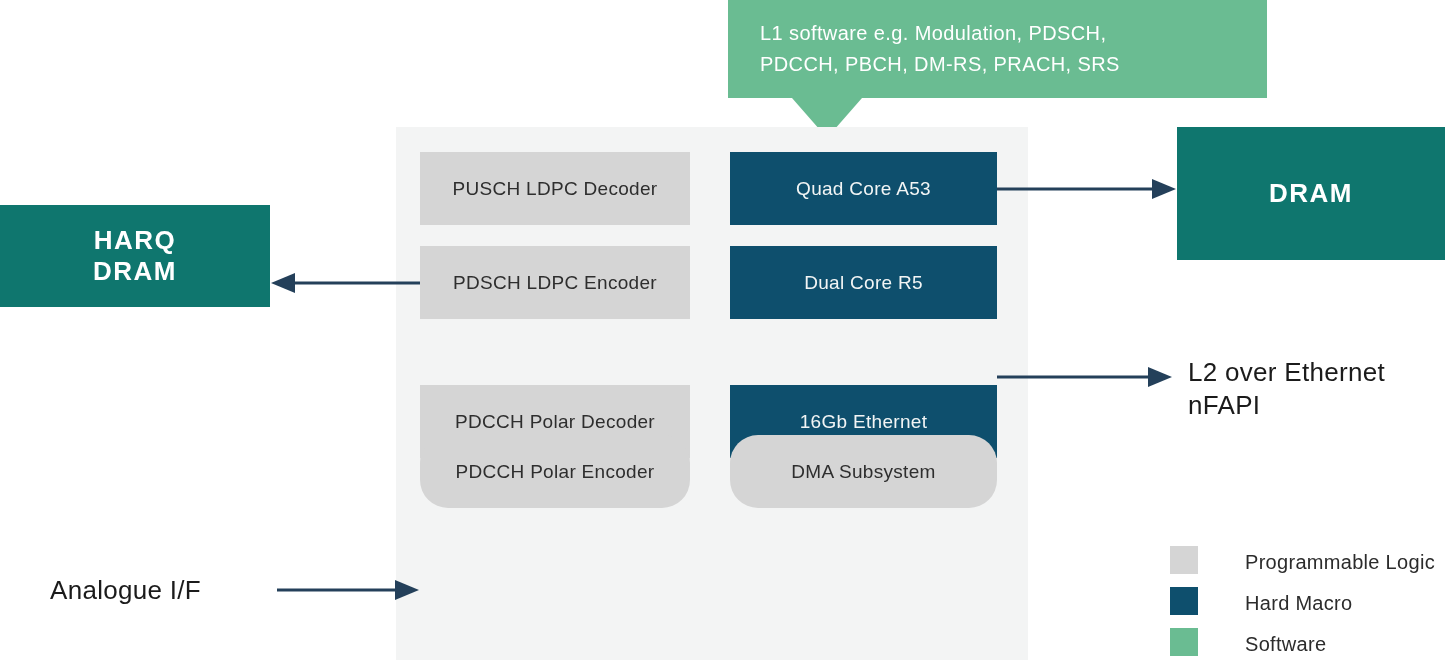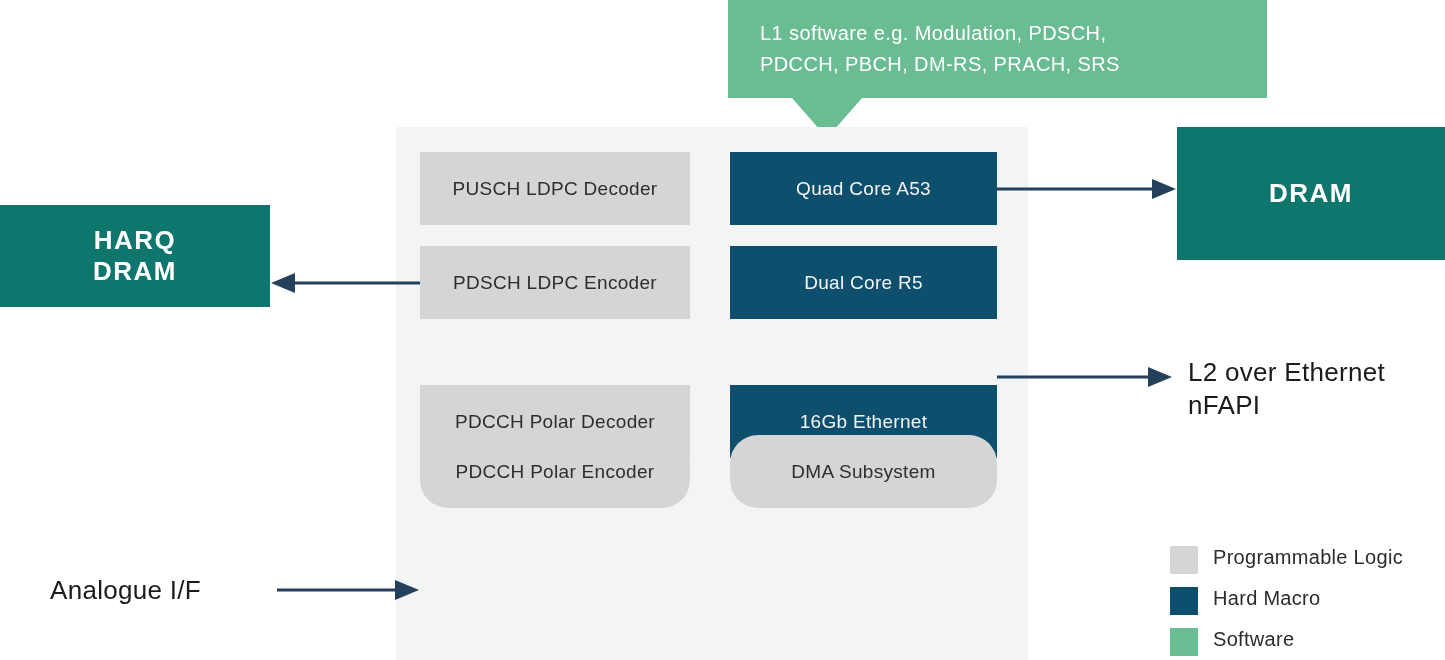--- a/index.html
+++ b/index.html
@@ -83,23 +83,24 @@
     position: absolute; left: 0; top: 0;
     width: 1445px; height: 660px;
     pointer-events: none;
   }
   
   .legend {
     position: absolute;
     left: 1170px; top: 546px; width: 275px;
   }
   .legend-row {
-    display: flex; align-items: flex-start;
+    display: flex; align-items: flex-end;
     height: 28px;
     margin-bottom: 13px;
+    gap: 32px;
   }
   .legend-swatch { width: 28px; height: 28px; flex: 0 0 28px; }
   .legend-swatch.pl-c { background: #d5d5d5; }
   .legend-swatch.hm-c { background: #0e4f6d; }
   .legend-swatch.sw-c { background: #6abc92; }
   .legend-label {
     margin-left: 15px;
     font-size: 20px;
     color: #2c2c2c;
     letter-spacing: 0.3px;

